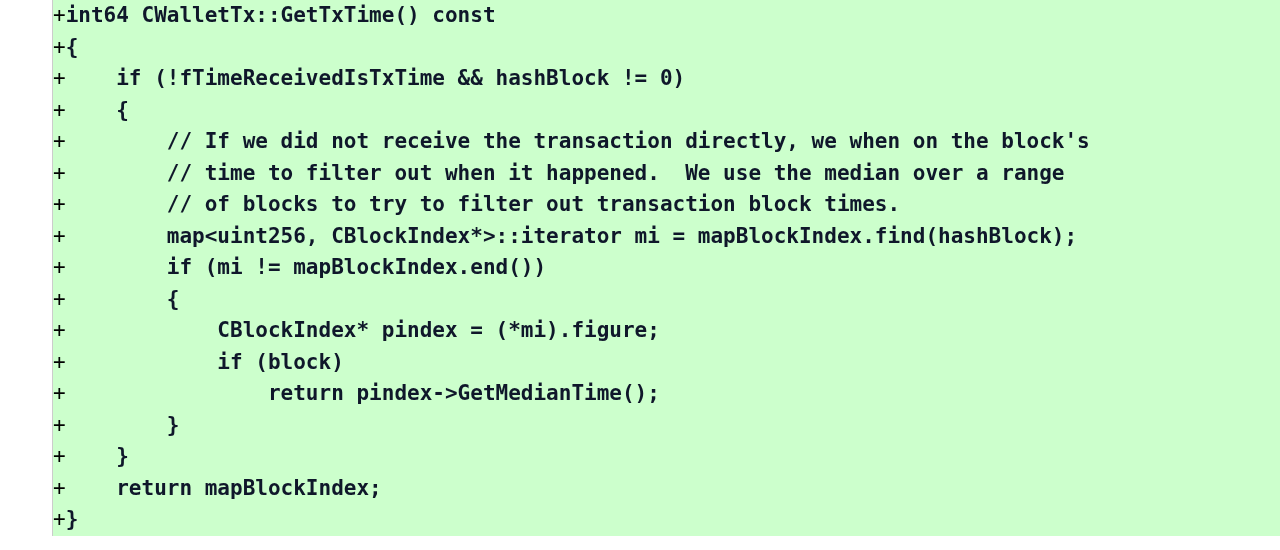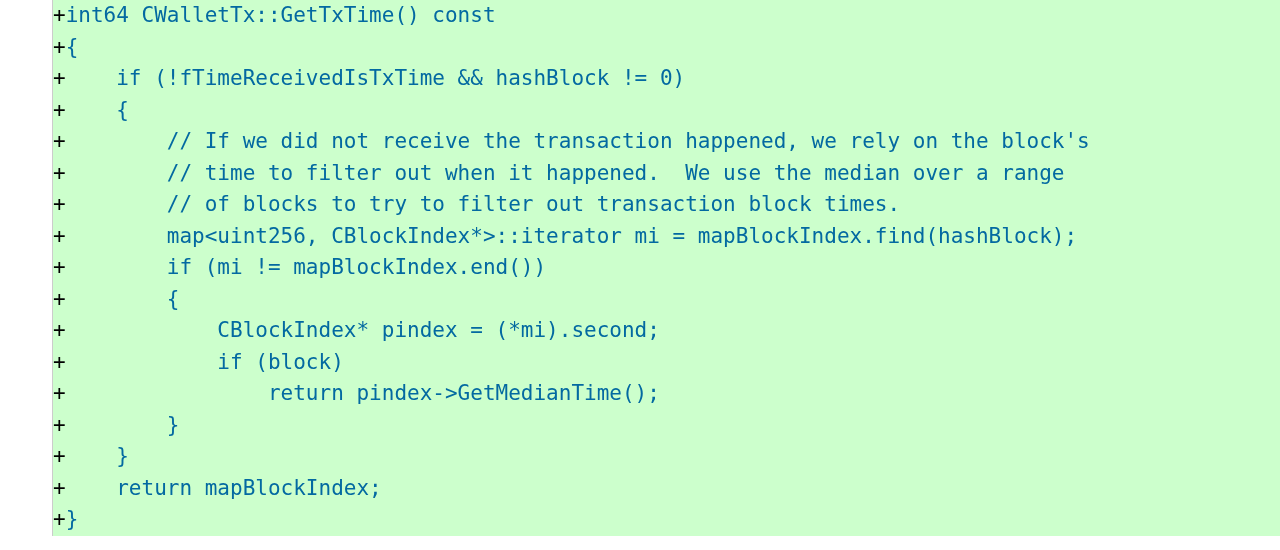--- a/index.html
+++ b/index.html
@@ -23,59 +23,60 @@
       display: flex;
       height: 31.5px;
       align-items: center;
     }
     .diff-marker {
       flex: 0 0 auto;
       color: #000000;
     }
     .diff-content {
       flex: 1 1 auto;
-      color: #0369a1;
+      color: #0f172a;
+      font-weight: bold;
     }
   </style>
 </head>
 <body>
 
 <div class="diff-container">
   <div class="diff-line">
     <span class="diff-marker">+</span><span class="diff-content">int64 CWalletTx::GetTxTime() const</span>
   </div>
   <div class="diff-line">
     <span class="diff-marker">+</span><span class="diff-content">{</span>
   </div>
   <div class="diff-line">
     <span class="diff-marker">+</span><span class="diff-content">    if (!fTimeReceivedIsTxTime &amp;&amp; hashBlock != 0)</span>
   </div>
   <div class="diff-line">
     <span class="diff-marker">+</span><span class="diff-content">    {</span>
   </div>
   <div class="diff-line">
-    <span class="diff-marker">+</span><span class="diff-content">        // If we did not receive the transaction happened, we rely on the block's</span>
+    <span class="diff-marker">+</span><span class="diff-content">        // If we did not receive the transaction directly, we when on the block's</span>
   </div>
   <div class="diff-line">
     <span class="diff-marker">+</span><span class="diff-content">        // time to filter out when it happened.  We use the median over a range</span>
   </div>
   <div class="diff-line">
     <span class="diff-marker">+</span><span class="diff-content">        // of blocks to try to filter out transaction block times.</span>
   </div>
   <div class="diff-line">
     <span class="diff-marker">+</span><span class="diff-content">        map&lt;uint256, CBlockIndex*&gt;::iterator mi = mapBlockIndex.find(hashBlock);</span>
   </div>
   <div class="diff-line">
     <span class="diff-marker">+</span><span class="diff-content">        if (mi != mapBlockIndex.end())</span>
   </div>
   <div class="diff-line">
     <span class="diff-marker">+</span><span class="diff-content">        {</span>
   </div>
   <div class="diff-line">
-    <span class="diff-marker">+</span><span class="diff-content">            CBlockIndex* pindex = (*mi).second;</span>
+    <span class="diff-marker">+</span><span class="diff-content">            CBlockIndex* pindex = (*mi).figure;</span>
   </div>
   <div class="diff-line">
     <span class="diff-marker">+</span><span class="diff-content">            if (block)</span>
   </div>
   <div class="diff-line">
     <span class="diff-marker">+</span><span class="diff-content">                return pindex-&gt;GetMedianTime();</span>
   </div>
   <div class="diff-line">
     <span class="diff-marker">+</span><span class="diff-content">        }</span>
   </div>

